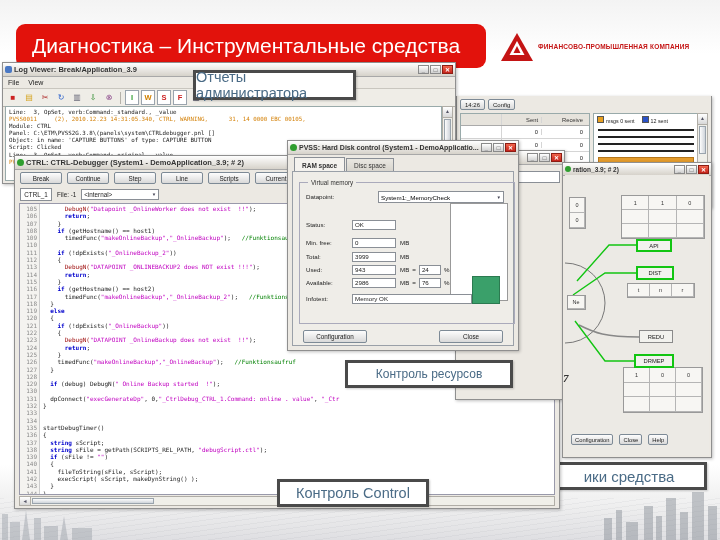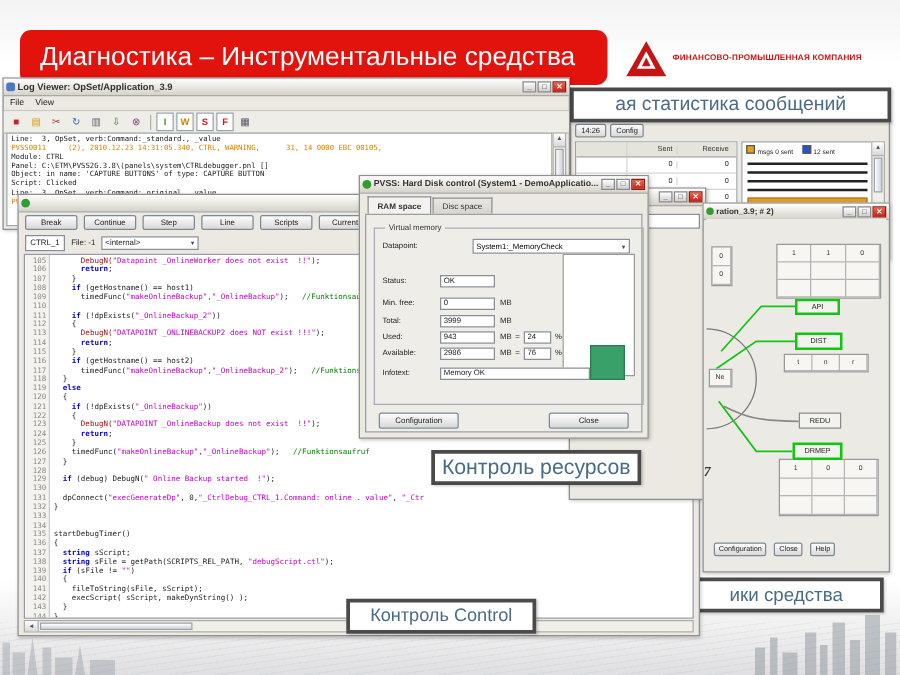--- a/index.html
+++ b/index.html
@@ -219,32 +219,29 @@
     <div class="titlebar">
         <span class="winbtns">
           <span class="wbtn">_</span>
           <span class="wbtn">□</span>
           <span class="wbtn close">✕</span>
         </span>
       </div>
     <div class="sunken" style="position:absolute;left:48px;top:20px;width:56px;height:12px;"></div>
   </div>
 
-  <div class="callout" style="left:456px;top:70px;width:257px;height:28px;font-size:15.5px;z-index:3;">
-    <span>ая статистика сообщений</span>
-  </div>
 
   <div class="callout" style="left:551px;top:462px;width:156px;height:28px;font-size:15px;z-index:2;">
     <span>ики средства</span>
   </div>
 
   <div class="window" id="log-viewer">
     <div class="titlebar">
       <span class="app-icon" style="background:#4a78c4;"></span>
-      <span>Log Viewer: OpSet/Application_3.9</span>
+      <span>Log Viewer: Break/Application_3.9</span>
       <span class="winbtns">
           <span class="wbtn">_</span>
           <span class="wbtn">□</span>
           <span class="wbtn close">✕</span>
         </span>
     </div>
     <div class="menubar" id="lv-menu">
         <span>File</span>
         <span>View</span>
       </div>
@@ -266,20 +263,21 @@
     <div class="log-area" id="lv-lines"><div class="log-b">Line:  3, OpSet, verb:Command:_standard., _value</div><div class="log-o">PVSS0011     (2), 2010.12.23 14:31:05.340, CTRL, WARNING,      31, 14 0000 EBC 00105,</div><div class="log-b">Module: CTRL</div><div class="log-b">Panel: C:\ETM\PVSS2G.3.8\(panels\system\CTRLdebugger.pnl []</div><div class="log-b">Object: in name: 'CAPTURE BUTTONS' of type: CAPTURE BUTTON</div><div class="log-b">Script: Clicked</div><div class="log-b">Line:  3, OpSet, verb:Command: original  _value</div><div class="log-o">PVSS0011     (2), 2010.12.23 14:31:05.341, CTRL, WARNING,      31, 14 0000 EBC</div></div>
     <div class="vscroll">
       <div class="scr-btn">▲</div>
       <div class="scr-thumb"></div>
     </div>
   </div>
 
   <div class="window" id="debugger">
     <div class="titlebar">
       <span class="app-icon" style="background:#2f9e2f;border-radius:50%;"></span>
+      <span>CTRL: CTRL-Debugger (System1 - DemoApplication_3.9; # 2)</span>
     </div>
     <div id="dbg-buttons">
         <span class="btn">Break</span>
         <span class="btn">Continue</span>
         <span class="btn">Step</span>
         <span class="btn">Line</span>
         <span class="btn">Scripts</span>
         <span class="btn">Current</span>
         <span class="btn">Help</span>
       </div>
@@ -472,20 +470,23 @@
             </div>
           </div>
       </div>
       <div id="hdd-btns">
           <span class="btn" style="position: absolute; left: 10px; top: 158px; width: 64px; height: 13px;">Configuration</span>
           <span class="btn" style="position: absolute; left: 146px; top: 158px; width: 64px; height: 13px;">Close</span>
         </div>
     </div>
   </div>
 
-  <div class="callout" style="left:345px;top:360px;width:168px;height:28px;font-size:17px;z-index:8;">
+  <div class="callout" style="left:193px;top:70px;width:163px;height:30px;font-size:14.5px;z-index:8;">
+    <span>Отчеты администратора</span>
+  </div>
+  <div class="callout" style="left:345px;top:360px;width:168px;height:28px;font-size:12px;z-index:8;">
     <span>Контроль ресурсов</span>
   </div>
   <div class="callout" style="left:277px;top:479px;width:152px;height:28px;font-size:14.5px;z-index:8;">
     <span>Контроль Control</span>
   </div>
 
 </div>
 
 </body></html>

